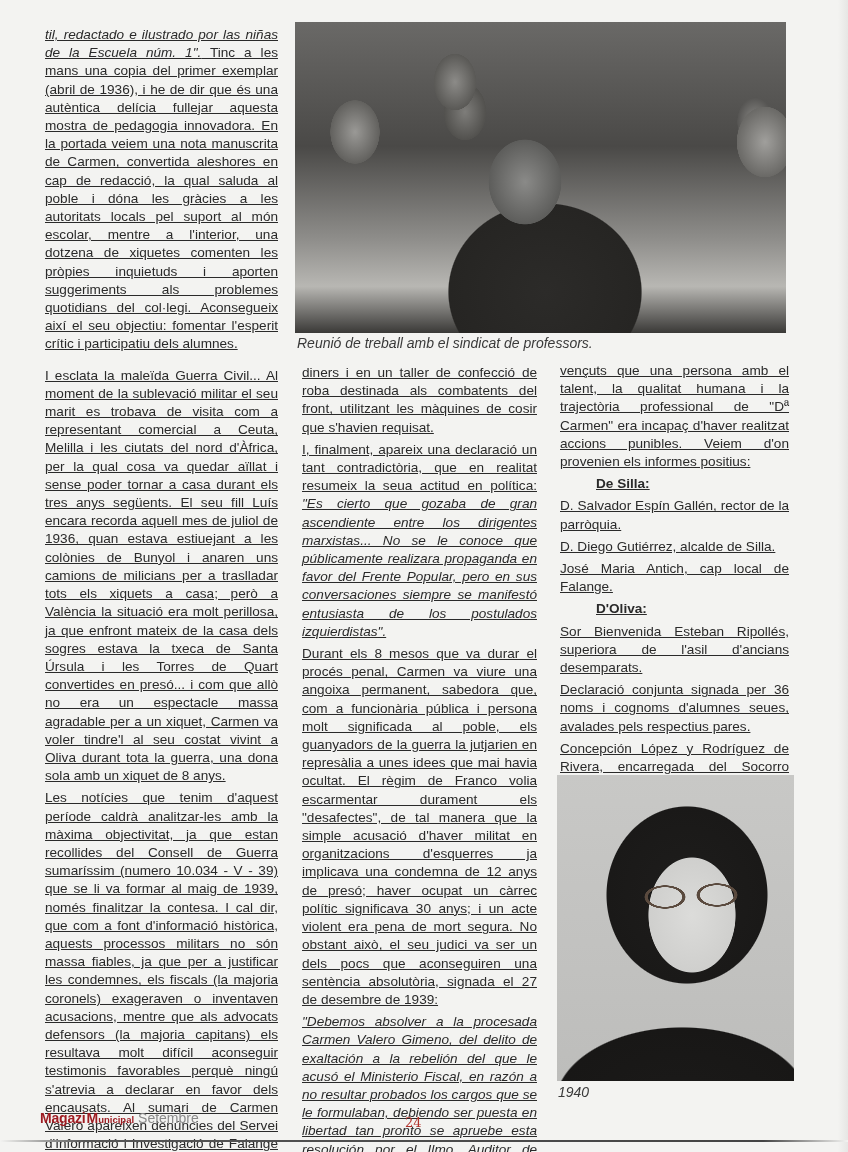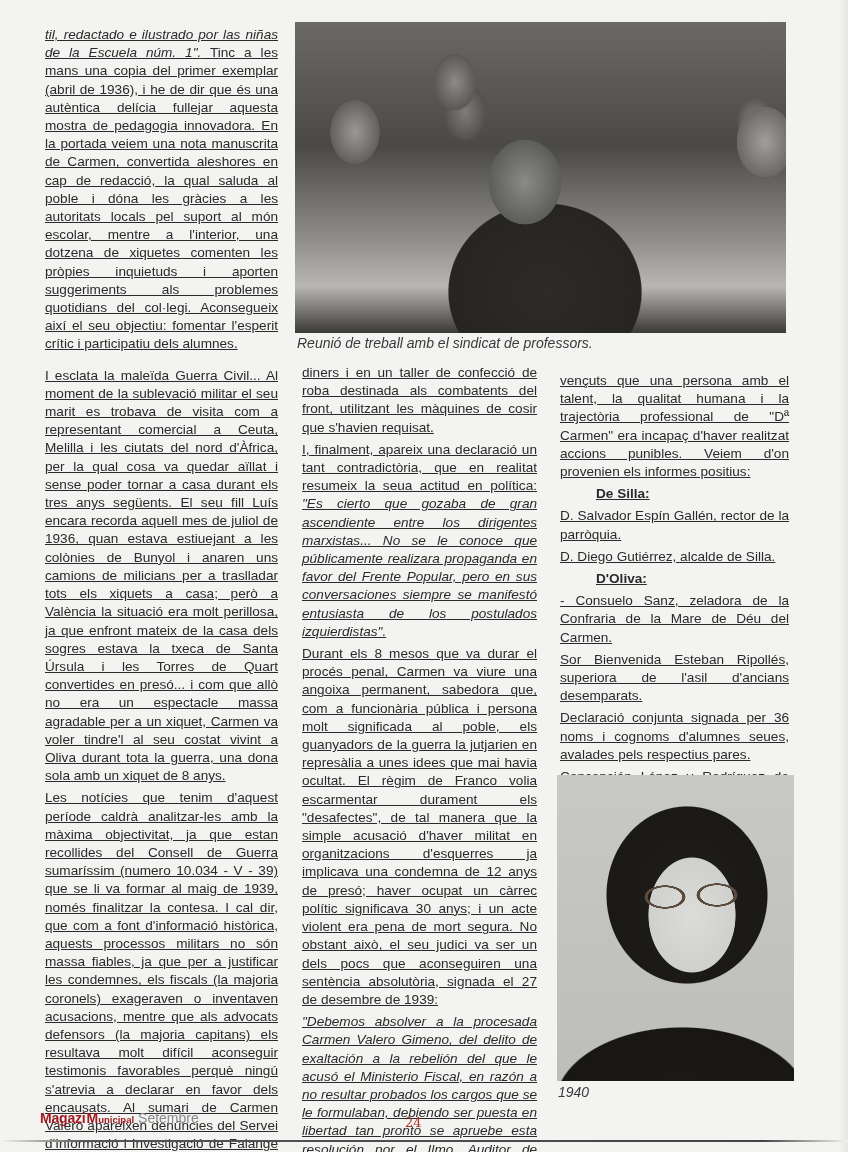--- a/index.html
+++ b/index.html
@@ -14,21 +14,21 @@
     background: linear-gradient(to right, #f3f3f1, #e6e6e4);
   }
   .col {
     position: absolute; font-size: 13.6px; line-height: 18.2px;
     text-align: justify; hyphens: manual;
   }
   .col p { margin: 4px; text-decoration: underline; }
   .col p.gap { margin-top: 13px; }
   .col-left { left: 41px; top: 22px; width: 241px; }
   .col-mid { left: 298px; top: 360px; width: 243px; }
-  .col-right { left: 556px; top: 368px; width: 237px; }
+  .col-right { left: 556px; top: 358px; width: 237px; }
   i { font-style: italic; }
   .heading { font-weight: bold; padding-left: 36px; }
   .photo {
     position: absolute; overflow: hidden;
   }
   .photo-meeting {
     left: 295px; top: 22px; width: 491px; height: 311px;
     background:
       radial-gradient(ellipse 60px 70px at 230px 160px, #8a8a88 0%, #5d5d5b 60%, transparent 61%),
       radial-gradient(ellipse 40px 50px at 470px 120px, #a09f9c 0%, #6a6966 70%, transparent 71%),
@@ -91,22 +91,22 @@
   <p>Durant els 8 mesos que va durar el procés penal, Carmen va viure una angoixa permanent, sabedora que, com a funcionària pública i persona molt significada al poble, els guanyadors de la guerra la jutjarien en represàlia a unes idees que mai havia ocultat. El règim de Franco volia escarmentar durament els "desafectes", de tal manera que la simple acusació d'haver militat en organitzacions d'esquerres ja implicava una condemna de 12 anys de presó; haver ocupat un càrrec polític significava 30 anys; i un acte violent era pena de mort segura. No obstant això, el seu judici va ser un dels pocs que aconseguiren una sentència absolutòria, signada el 27 de desembre de 1939:</p>
   <p><i>"Debemos absolver a la procesada Carmen Valero Gimeno, del delito de exaltación a la rebelión del que le acusó el Ministerio Fiscal, en razón a no resultar probados los cargos que se le formulaban, debiendo ser puesta en libertad tan pronto se apruebe esta resolución por el Ilmo. Auditor de Guerra de la 3ª Región Militar".</i></p>
   <p>L'explicació la tenim, no per la benevolència del tribunal, que en casos molt semblants va actuar amb extrema severitat, sinó per la inusual quantitat de testimonis favorables que, de forma espontània, va rebre la defensa. Carmen podia sentir-se orgullosa perquè molta gent es va jugar el prestigi intentant lliurar-la d'aquell immerescut malson, i tant a Silla com a Oliva es varen mobilitzar familiars i amics, con-</p>
 </div>
 
 <div class="col col-right">
   <p>vençuts que una persona amb el talent, la qualitat humana i la trajectòria professional de "Dª Carmen" era incapaç d'haver realitzat accions punibles. Veiem d'on provenien els informes positius:</p>
   <p class="heading">De Silla:</p>
   <p>D. Salvador Espín Gallén, rector de la parròquia.</p>
   <p>D. Diego Gutiérrez, alcalde de Silla.</p>
+  <p>José Maria Antich, cap local de Falange.</p>
   <p class="heading">D'Oliva:</p>
-  <p>- Consuelo Sanz, zeladora de la Confraria de la Mare de Déu del Carmen.</p>
   <p>Sor Bienvenida Esteban Ripollés, superiora de l'asil d'ancians desemparats.</p>
   <p>Declaració conjunta signada per 36 noms i cognoms d'alumnes seues, avalades pels respectius pares.</p>
   <p>Concepción López y Rodríguez de Rivera, encarregada del Socorro Blanco.</p>
   <p>Rafael Antich Espuig, secretari de Falange.</p>
   <p>Justo Martí, alcalde d'Oliva i pare d'una alumna seua.</p>
   <p>Isabel Roig, viuda d'un mestre assassinat que va ser company de Carmen.</p>
   <p>Milagros Guardiola Vallés, esposa de Do-</p>
 </div>
 
 <div class="photo photo-portrait"></div>

